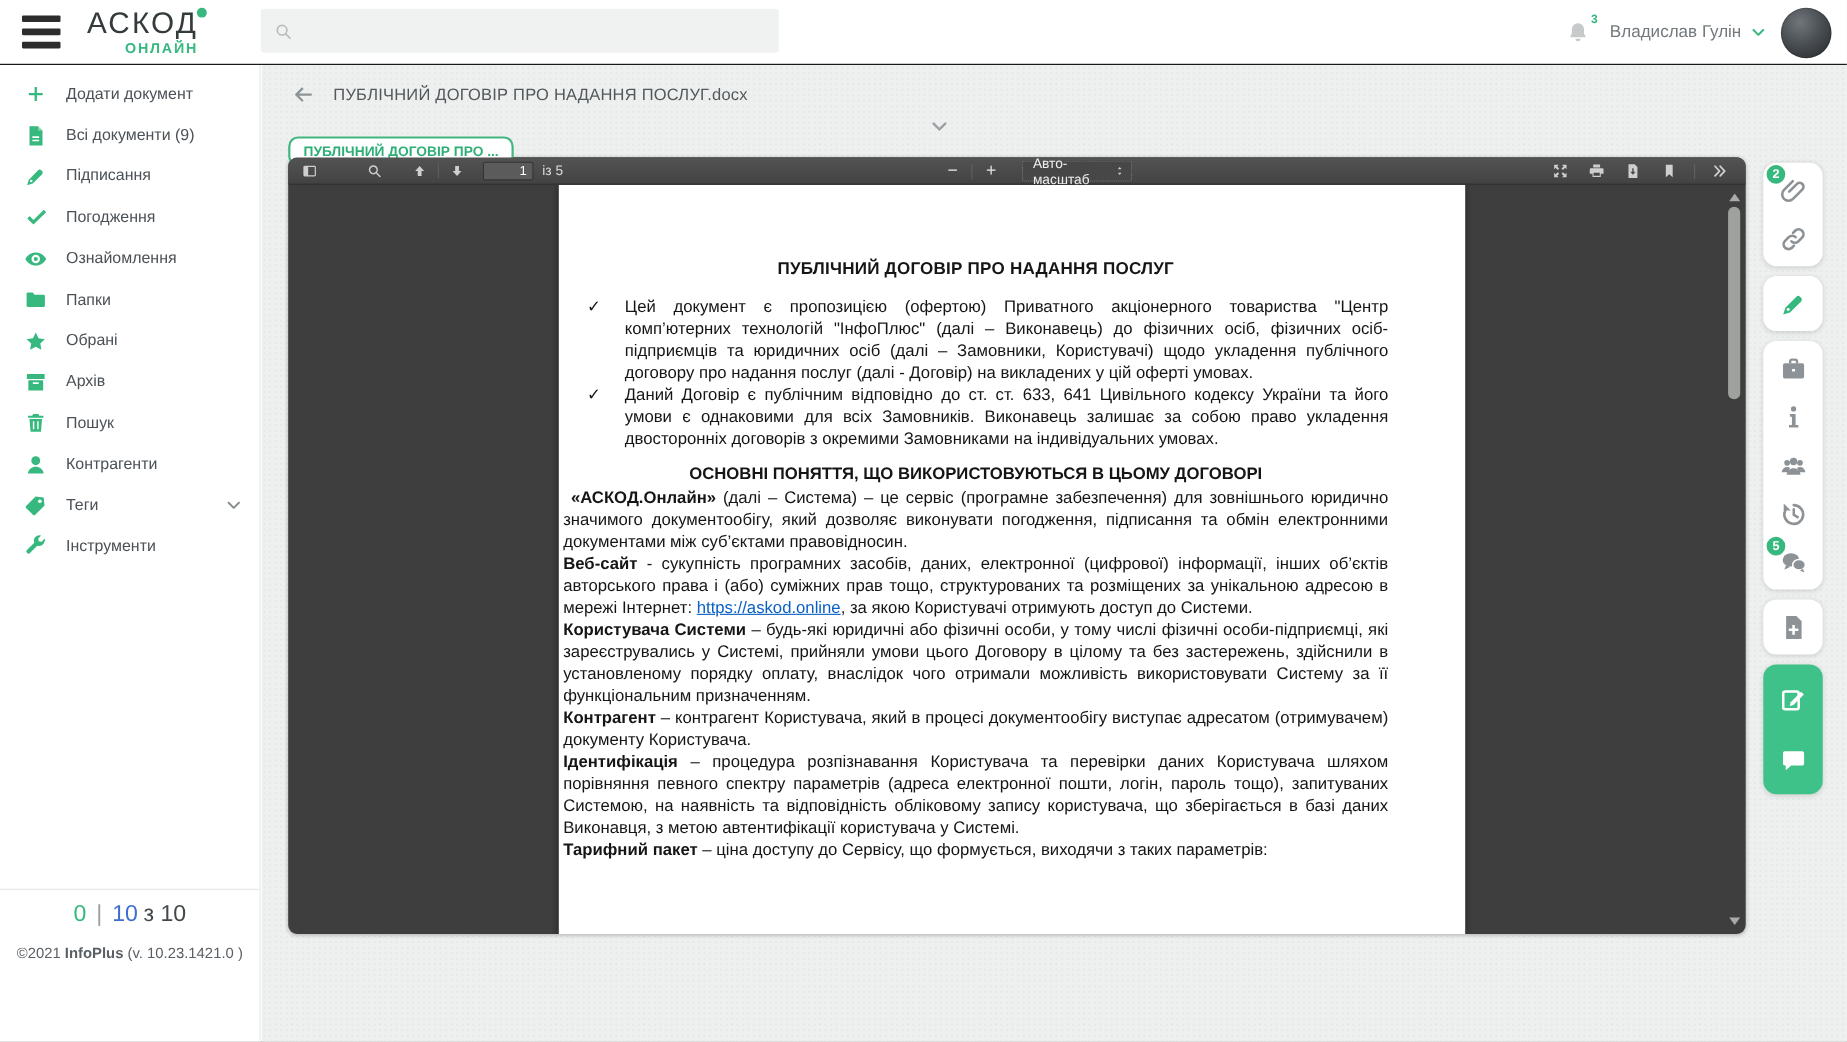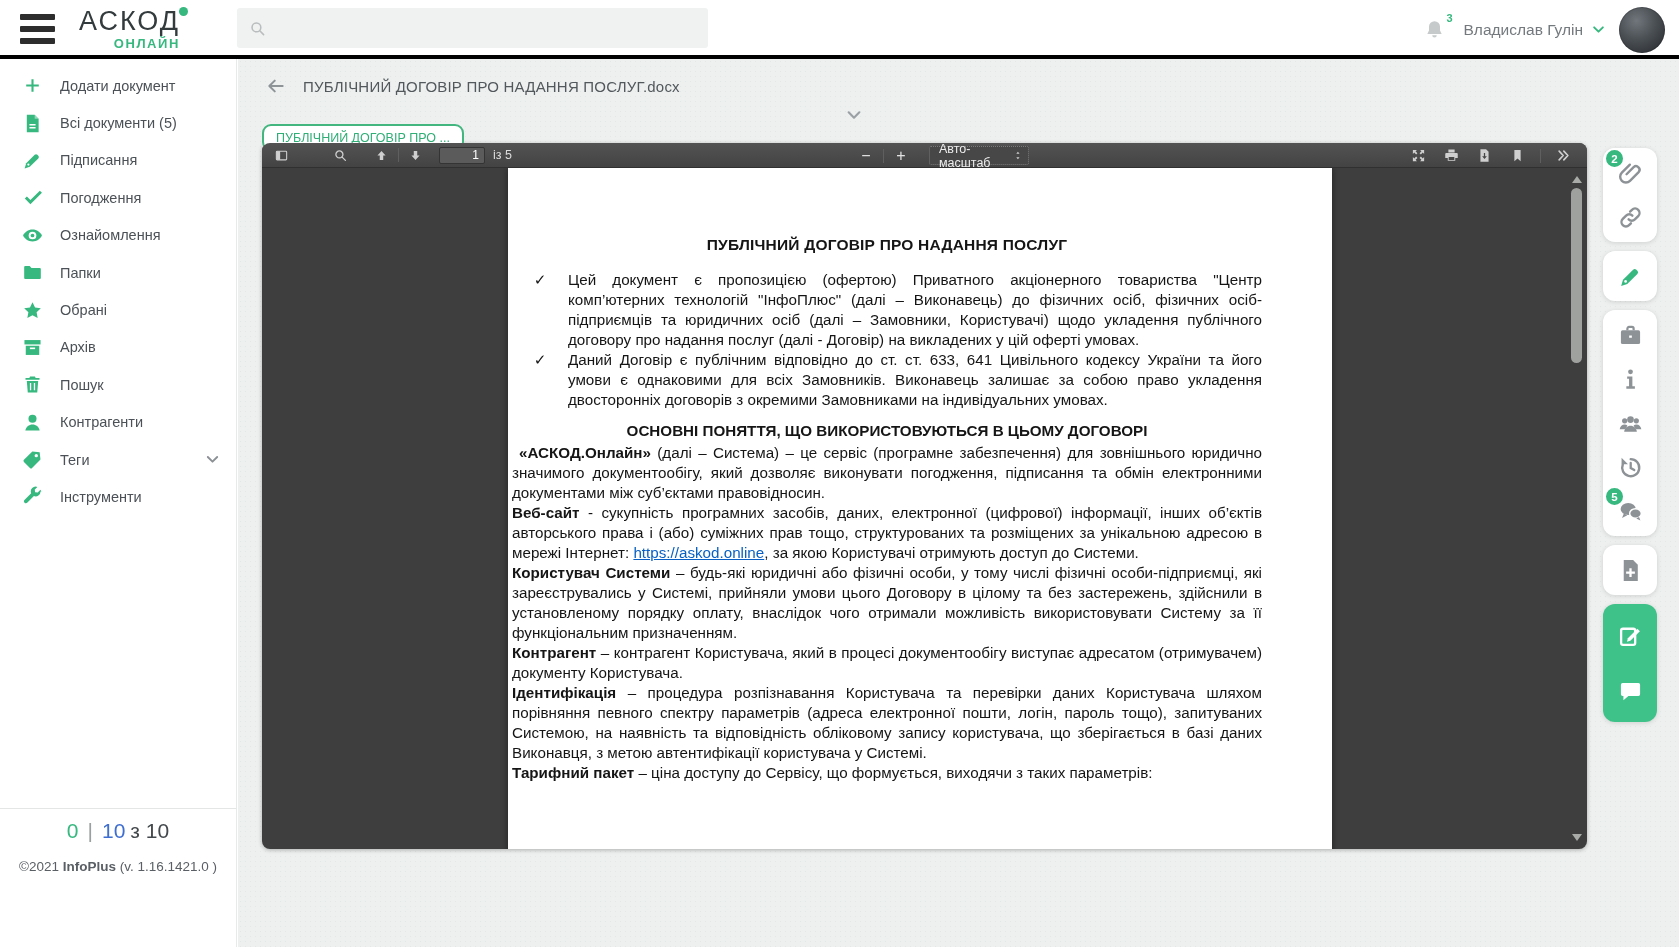--- a/index.html
+++ b/index.html
@@ -1,21 +1,21 @@
 <!DOCTYPE html>
 <html><head>
 <meta charset="utf-8">
 <style>
   * { box-sizing: border-box; margin: 0; padding: 0; }
   html,body { width:1679px; height:947px; overflow:hidden; }
   body { font-family:"Liberation Sans", sans-serif; background:#fff; position:relative; }
   svg { display:block; }
 
   
-  .topbar { position:absolute; top:0; left:0; right:0; height:59px; background:#fff; border-bottom:4px solid #000000; z-index:6; }
+  .topbar { position:absolute; top:0; left:0; right:0; height:59px; background:#fff; border-bottom:1px solid #000000; z-index:6; }
   .hamburger { position:absolute; left:20px; top:14px; width:35px; height:30px; display:flex; flex-direction:column; justify-content:space-between; cursor:pointer; background:none; border:none; }
   .hamburger span { display:block; height:6px; background:#2d2d2d; border-radius:1px; }
   .logo { position:absolute; left:79px; top:6px; cursor:pointer; }
   .logo-main { font-size:27px; color:#333b3c; letter-spacing:2px; }
   .logo-dot { position:absolute; right:-8px; top:1px; width:9px; height:9px; border-radius:50%; background:#36b87f; }
   .logo-sub { display:block; text-align:right; color:#36b87f; font-weight:bold; font-size:13px; letter-spacing:1.6px; margin-top:-1px; }
   .search-box { position:absolute; left:237px; top:8px; width:471px; height:40px; background:#f0f1f1; border-radius:3px; display:flex; align-items:center; padding:0 12px; }
   .search-box svg { width:17px; height:17px; color:#b9bdbe; margin-right:10px; }
   .search-box input { flex:1; border:none; outline:none; background:transparent; font-size:14px; color:#555; font-family:inherit; }
   .top-right { position:absolute; right:14px; top:0; height:59px; display:flex; align-items:center; gap:13px; }
@@ -46,21 +46,21 @@
 
   
   .main { position:absolute; left:238px; top:59px; right:0; bottom:0; background:#edf0ef;
           background-image:radial-gradient(#e3e7e6 0.9px, transparent 0.9px); background-size:5px 5px; }
   .doc-header { position:absolute; left:28px; top:17px; display:flex; align-items:center; gap:17px; }
   .back-btn { width:20px; height:20px; color:#8d9396; cursor:pointer; background:none; border:none; }
   .back-btn svg { width:20px; height:20px; }
   .doc-title { font-size:15px; font-weight:normal; color:#53585c; letter-spacing:.2px; }
   .tabs { position:absolute; left:24px; top:43px; display:flex; align-items:center; }
   .tab { height:27px; display:flex; align-items:center; font-size:12.5px; cursor:pointer; white-space:nowrap; }
-  .tab.active { background:#fff; border:2px solid #43b680; color:#2fae76; font-weight:normal; border-radius:9px; padding:0 12px; z-index:2; }
+  .tab.active { background:#fff; border:2px solid #43b680; color:#2fae76; font-weight:bold; border-radius:9px; padding:0 12px; z-index:2; }
   .tab.inactive { background:#fff; color:#ec4899; padding:0 12px 0 18px; border-radius:0 8px 8px 0; margin-left:-10px; box-shadow:0 1px 3px rgba(0,0,0,.10);margin-top:44px; }
   .tabs-chevron { margin-left:20px; width:16px; height:16px; color:#9aa0a3; cursor:pointer; background:none; border:none; }
   .tabs-chevron svg { width:16px; height:16px; }
 
   
   .viewer { position:absolute; left:24px; top:84px; width:1325px; height:706px; border-radius:8px; background:#3d3e3d; overflow:hidden; box-shadow:0 1px 4px rgba(0,0,0,.28); }
   .pdf-toolbar { position:relative; height:25px; background:linear-gradient(#535353,#434343); border-bottom:1px solid #303030; display:flex; align-items:center; padding:0 6px; color:#d2d2d2; z-index:3; }
   .tb-group { display:flex; align-items:center; }
   .tb-btn { width:27px; height:21px; display:flex; align-items:center; justify-content:center; color:#cfcfcf; background:none; border:none; cursor:pointer; border-radius:2px; }
   .tb-btn svg { width:13px; height:13px; }
@@ -155,21 +155,21 @@
         <span class="si-label">Додати документ</span>
       </div>
       <div class="sidebar-item">
         <span class="si-icon">
           <svg viewBox="0 0 24 24" fill="currentColor" xmlns="http://www.w3.org/2000/svg">
             <path d="M5.5 2h9l4.5 4.5V22h-13.5z"></path>
             <path fill="#fff" d="M8.5 12.5h7v1.7h-7zM8.5 16h7v1.7h-7z"></path>
             <path fill="#fff" opacity=".45" d="M14.5 2v4.5H19z"></path>
           </svg>
         </span>
-        <span class="si-label">Всі документи (5)</span>
+        <span class="si-label">Всі документи (9)</span>
       </div>
       <div class="sidebar-item">
         <span class="si-icon">
           <svg viewBox="0 0 24 24" fill="currentColor" xmlns="http://www.w3.org/2000/svg">
             <path d="M3 21l1.8-5.8 9.7-9.7a2.2 2.2 0 013.1 0l1 1a2.2 2.2 0 010 3.1L8.9 19.2z"></path>
             <circle cx="7.3" cy="16.7" r="1.3" fill="#fff"></circle>
           </svg>
         </span>
         <span class="si-label">Підписання</span>
       </div>
@@ -256,21 +256,21 @@
             <path d="M21.2 6.3a5.6 5.6 0 01-7.6 5.2L6.2 18.9a2.2 2.2 0 11-3.1-3.1l7.4-7.4A5.6 5.6 0 0117.6 1l-3 3 .4 3 3 .4 3-3c.8 1.1 1.2 2.1 1.2 1.9z"></path>
           </svg>
         </span>
         <span class="si-label">Інструменти</span>
       </div>
     </div>
   <div class="sb-divider"></div>
   <div class="pagination">
     <span class="pg-current">0</span><span class="pg-sep">|</span><span class="pg-size">10</span><span class="pg-total">з 10</span>
   </div>
-  <div class="copyright"><span>©2021 </span><b>InfoPlus</b><span> (v. 1.16.1421.0 )</span></div>
+  <div class="copyright"><span>©2021 </span><b>InfoPlus</b><span> (v. 10.23.1421.0 )</span></div>
 </nav>
 
 <main class="main">
   <div class="doc-header">
     <button class="back-btn">
       <svg viewBox="0 0 24 24" fill="none">
           <path d="M20 12H4.5M10.5 5.5L4 12l6.5 6.5" stroke="currentColor" stroke-width="2.4" stroke-linecap="round" stroke-linejoin="round"></path>
         </svg>
     </button>
     <h1 class="doc-title">ПУБЛІЧНИЙ ДОГОВІР ПРО НАДАННЯ ПОСЛУГ.docx</h1>
@@ -370,21 +370,21 @@
               </div>
               <div class="bullet">
                 <span class="bullet-marker">✓</span>
                 <span class="bullet-text">Даний Договір є публічним відповідно до ст. ст. 633, 641 Цивільного кодексу України та його умови є однаковими для всіх Замовників. Виконавець залишає за собою право укладення двосторонніх договорів з окремими Замовниками на індивідуальних умовах.</span>
               </div>
             </div>
           <h3 class="pdf-h3">ОСНОВНІ ПОНЯТТЯ, ЩО ВИКОРИСТОВУЮТЬСЯ В ЦЬОМУ ДОГОВОРІ</h3>
           <div id="pdf-definitions">
               <p class="def first"><b>«АСКОД.Онлайн»</b> (далі – Система) – це сервіс (програмне забезпечення) для зовнішнього юридично значимого документообігу, який дозволяє виконувати погодження, підписання та обмін електронними документами між суб’єктами правовідносин.</p>
               <p class="def"><b>Веб-сайт</b> - сукупність програмних засобів, даних, електронної (цифрової) інформації, інших об’єктів авторського права і (або) суміжних прав тощо, структурованих та розміщених за унікальною адресою в мережі Інтернет: <a href="#">https://askod.online</a>, за якою Користувачі отримують доступ до Системи.</p>
-              <p class="def"><b>Користувач Системи</b> – будь-які юридичні або фізичні особи, у тому числі фізичні особи-підприємці, які зареєструвались у Системі, прийняли умови цього Договору в цілому та без застережень, здійснили в установленому порядку оплату, внаслідок чого отримали можливість використовувати Систему за її функціональним призначенням.</p>
+              <p class="def"><b>Користувача Системи</b> – будь-які юридичні або фізичні особи, у тому числі фізичні особи-підприємці, які зареєструвались у Системі, прийняли умови цього Договору в цілому та без застережень, здійснили в установленому порядку оплату, внаслідок чого отримали можливість використовувати Систему за її функціональним призначенням.</p>
               <p class="def"><b>Контрагент</b> – контрагент Користувача, який в процесі документообігу виступає адресатом (отримувачем) документу Користувача.</p>
               <p class="def"><b>Ідентифікація</b> – процедура розпізнавання Користувача та перевірки даних Користувача шляхом порівняння певного спектру параметрів (адреса електронної пошти, логін, пароль тощо), запитуваних Системою, на наявність та відповідність обліковому запису користувача, що зберігається в базі даних Виконавця, з метою автентифікації користувача у Системі.</p>
               <p class="def"><b>Тарифний пакет</b> – ціна доступу до Сервісу, що формується, виходячи з таких параметрів:</p>
             </div>
         </div>
         <div class="highlight-strip"></div>
       </div>
       <div class="pdf-scrollbar">
         <div class="sb-arrow up"></div>
         <div class="sb-thumb"></div>

